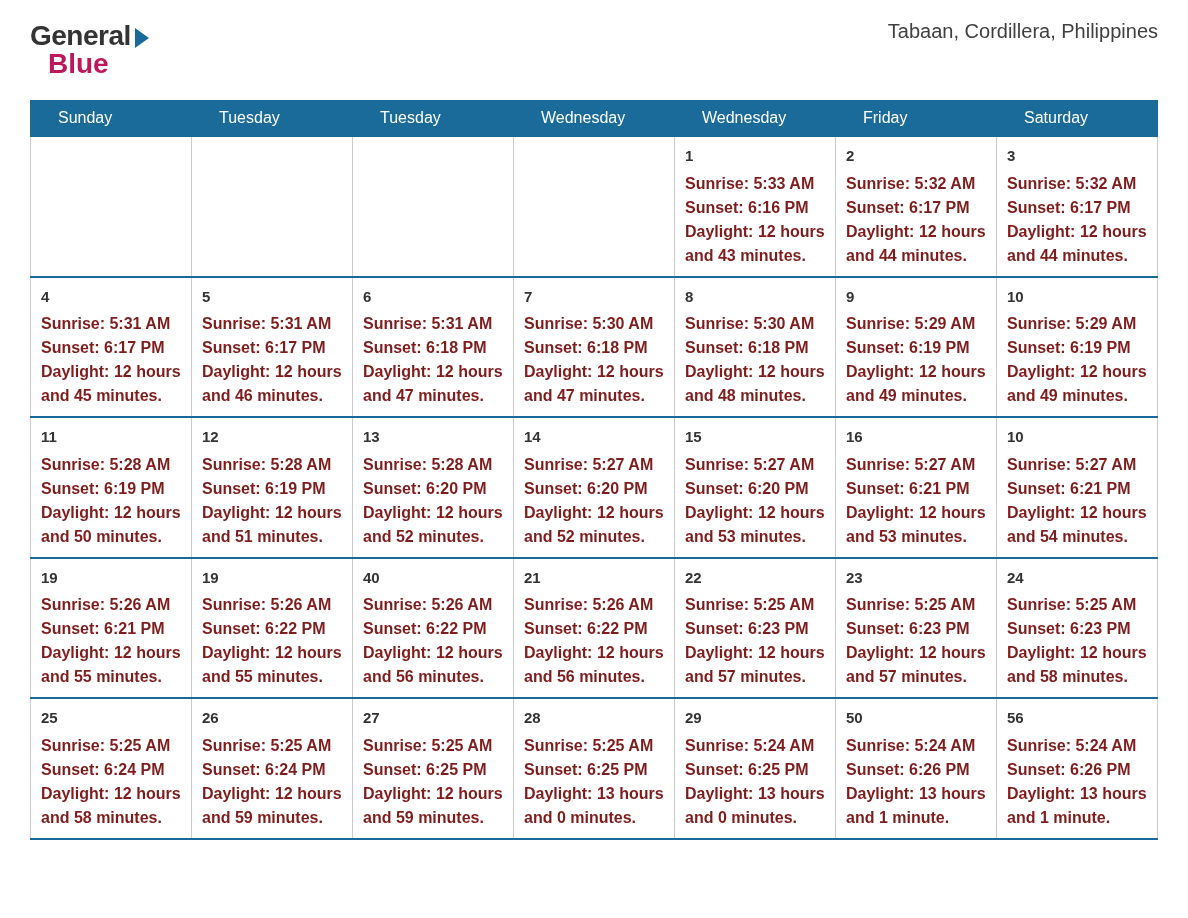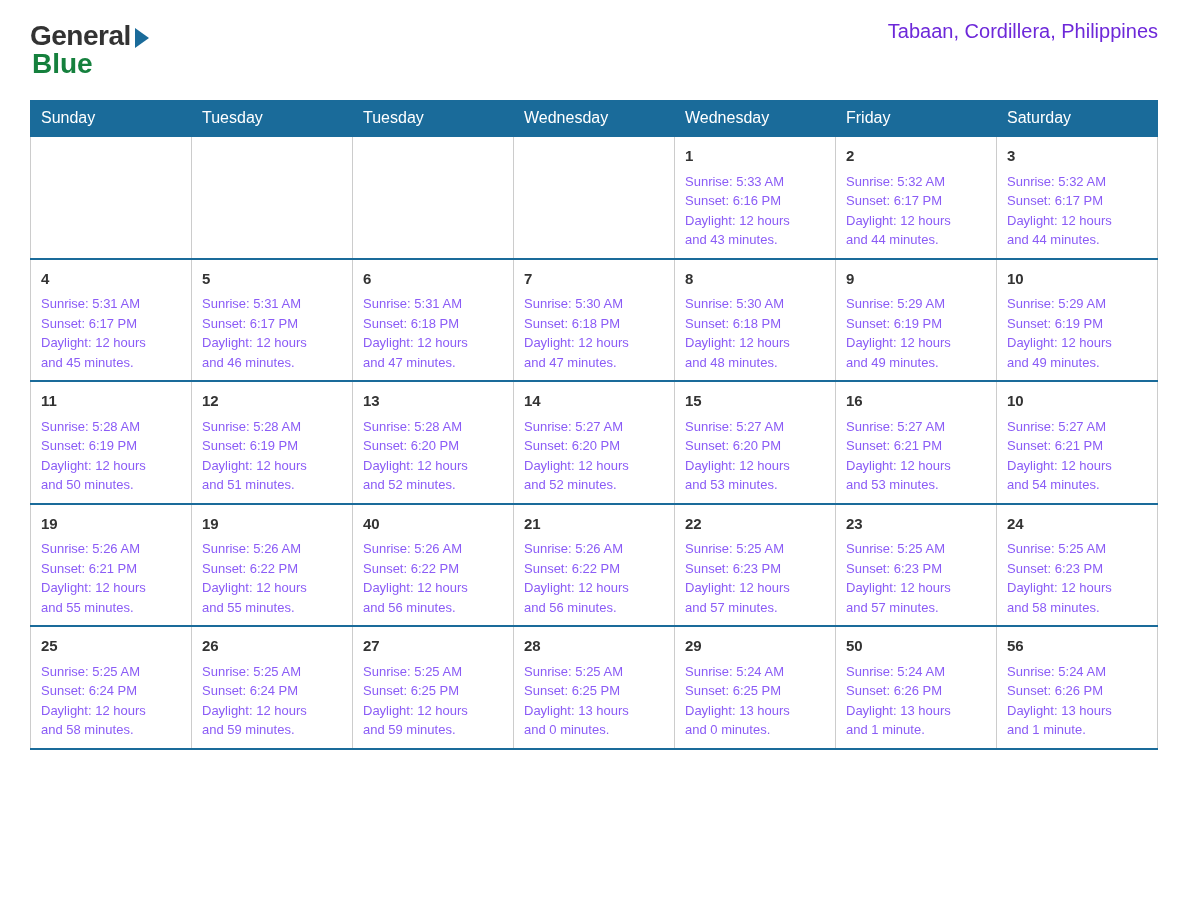--- a/index.html
+++ b/index.html
@@ -36,45 +36,45 @@
       height: 0;
       border-left: 14px solid #1a6b9a;
       border-top: 10px solid transparent;
       border-bottom: 10px solid transparent;
       margin-left: 4px;
       margin-top: 4px;
     }
     .logo-blue {
       font-size: 28px;
       font-weight: bold;
-      color: #15803d;
+      color: #be185d;
       margin-top: -4px;
-      margin-left: 2px;
+      margin-left: 18px;
     }
     .title-section {
       text-align: right;
     }
     .month-title {
       font-size: 52px;
       font-weight: bold;
       color: #333;
     }
     .location {
       font-size: 20px;
-      color: #6d28d9;
+      color: #404040;
     }
     .calendar {
       width: 100%;
       border-collapse: collapse;
       border: 1px solid #ccc;
     }
     .calendar th {
       background-color: #1a6b9a;
       color: #fff;
-      padding: 8px 10px;
+      padding: 8px 27px;
       font-size: 16px;
       font-weight: normal;
       text-align: left;
       border: 1px solid #1a6b9a;
     }
     .calendar td {
       vertical-align: top;
       padding: 8px 10px;
       border: 1px solid #ccc;
       width: 14.28%;
@@ -83,22 +83,23 @@
       line-height: 1.5;
     }
     .day-number {
       font-size: 15px;
       font-weight: bold;
       color: #333;
       display: block;
       margin-bottom: 4px;
     }
     .day-info {
-      color: #8b5cf6;
-      font-size: 13px;
+      color: #7f1d1d;
+      font-size: 16px;
+      font-weight: bold;
     }
     .empty-cell {
       background: #fff;
     }
     tr { border-bottom: 2px solid #1a6b9a; }
   </style>
 </head>
 <body>
 
 <div class="header">

